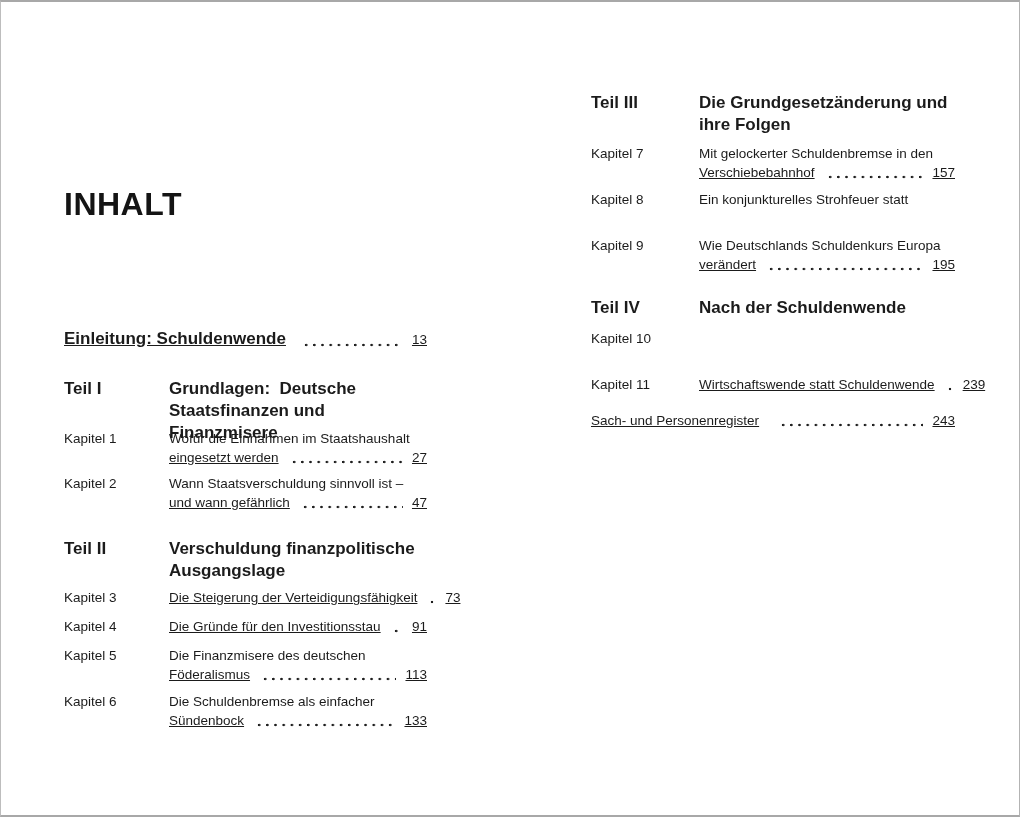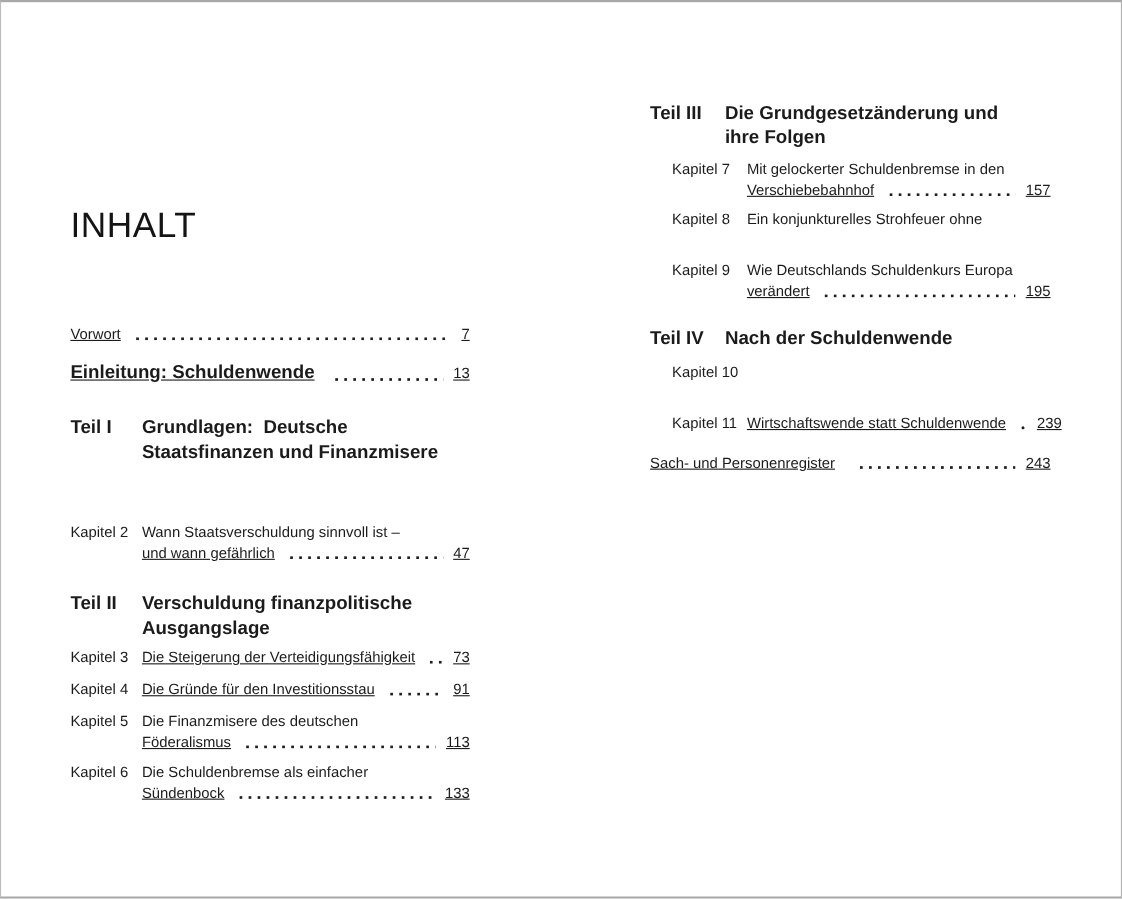--- a/index.html
+++ b/index.html
@@ -19,54 +19,54 @@
     border-left: 1px solid #bdbdbd;
     border-right: 1px solid #b3b3b3;
     overflow: hidden;
     color: #1b1b1b;
   }
   .page-title {
     position: absolute;
     left: 63px;
     top: 184px;
     font-size: 32px;
-    font-weight: 400;
+    font-weight: 700;
     letter-spacing: 0.5px;
     color: #141414;
   }
   .col {
     position: absolute;
     top: 0;
     height: 817px;
   }
   .col-left  { left: 63px;  width: 363px; }
   .col-right { left: 590px; width: 364px; }
 
-  .row { position: absolute; left: 0; right: 0; }
+  .row { position: absolute; left: 0; right: 0; gap: 40px; }
 
   
   .part { display: flex; align-items: flex-start; }
   .part .plabel {
     flex: 0 0 auto;
     font-size: 17px; font-weight: 700; line-height: 22px;
     white-space: pre;
   }
   .col-left  .part .plabel { width: 65px; }
   .col-right .part .plabel { width: 68px; }
   .part .pbody { flex: 1 1 auto; }
   .part .pline {
     font-size: 17px; font-weight: 700; line-height: 22px;
     white-space: pre-wrap;
   }
 
   
   .entry { display: flex; align-items: flex-start; font-size: 13.5px; line-height: 19px; }
   .entry .elabel { flex: 0 0 auto; white-space: pre; }
   .col-left  .entry .elabel { width: 65px; }
-  .col-right .entry .elabel { width: 68px; margin-left: 20px; }
+  .col-right .entry .elabel { width: 68px; }
   .entry .ebody { flex: 1 1 auto; min-width: 0; }
   .entry .l1 { white-space: pre-wrap; }
   .lrow { display: flex; align-items: baseline; text-decoration: underline; }
   .lrow .text { flex: 0 0 auto; white-space: pre; }
   .lrow .page-num { flex: 0 0 auto; font-size: 13.5px; font-weight: 400; text-align: left; }
   .leader {
     flex: 1 1 0;
     min-width: 6px;
     align-self: stretch;
     margin: 0 9px 0 13px;
@@ -86,48 +86,50 @@
 </style>
 </head>
 <body>
 
 <div class="page">
 
   <div class="page-title">INHALT</div>
 
   <div class="col col-left">
 
-    <div class="row entry" style="top:292px">
-      <div class="ebody">
-        <div class="lrow">
-          <span class="text">Vorwort</span>
-          <span class="leader"></span>
-          <span class="page-num">7</span>
-        </div>
-      </div>
-    </div>
 
     <div class="row entry entry-bold" style="top:326px">
       <div class="ebody">
         <div class="lrow">
           <span class="text">Einleitung: Schuldenwende</span>
           <span class="leader"></span>
           <span class="page-num">13</span>
         </div>
       </div>
     </div>
 
     <div class="row part" style="top:376px">
       <div class="plabel">Teil I</div>
       <div class="pbody">
         <div class="pline">Grundlagen:  Deutsche</div>
         <div class="pline">Staatsfinanzen und Finanzmisere</div>
       </div>
     </div>
 
+    <div class="row entry" style="top:427px">
+      <div class="elabel">Kapitel 1</div>
+      <div class="ebody">
+        <div class="l1">Wofür die Einnahmen im Staatshaushalt</div>
+        <div class="lrow">
+          <span class="text">eingesetzt werden</span>
+          <span class="leader"></span>
+          <span class="page-num">27</span>
+        </div>
+      </div>
+    </div>
 
     <div class="row entry" style="top:472px">
       <div class="elabel">Kapitel 2</div>
       <div class="ebody">
         <div class="l1">Wann Staatsverschuldung sinnvoll ist –</div>
         <div class="lrow">
           <span class="text">und wann gefährlich</span>
           <span class="leader"></span>
           <span class="page-num">47</span>
         </div>
@@ -208,21 +210,21 @@
           <span class="text">Verschiebebahnhof</span>
           <span class="leader"></span>
           <span class="page-num">157</span>
         </div>
       </div>
     </div>
 
     <div class="row entry" style="top:188px">
       <div class="elabel">Kapitel 8</div>
       <div class="ebody">
-        <div class="l1">Ein konjunkturelles Strohfeuer ohne</div>
+        <div class="l1">Ein konjunkturelles Strohfeuer statt</div>
       </div>
     </div>
 
     <div class="row entry" style="top:234px">
       <div class="elabel">Kapitel 9</div>
       <div class="ebody">
         <div class="l1">Wie Deutschlands Schuldenkurs Europa</div>
         <div class="lrow">
           <span class="text">verändert</span>
           <span class="leader"></span>

